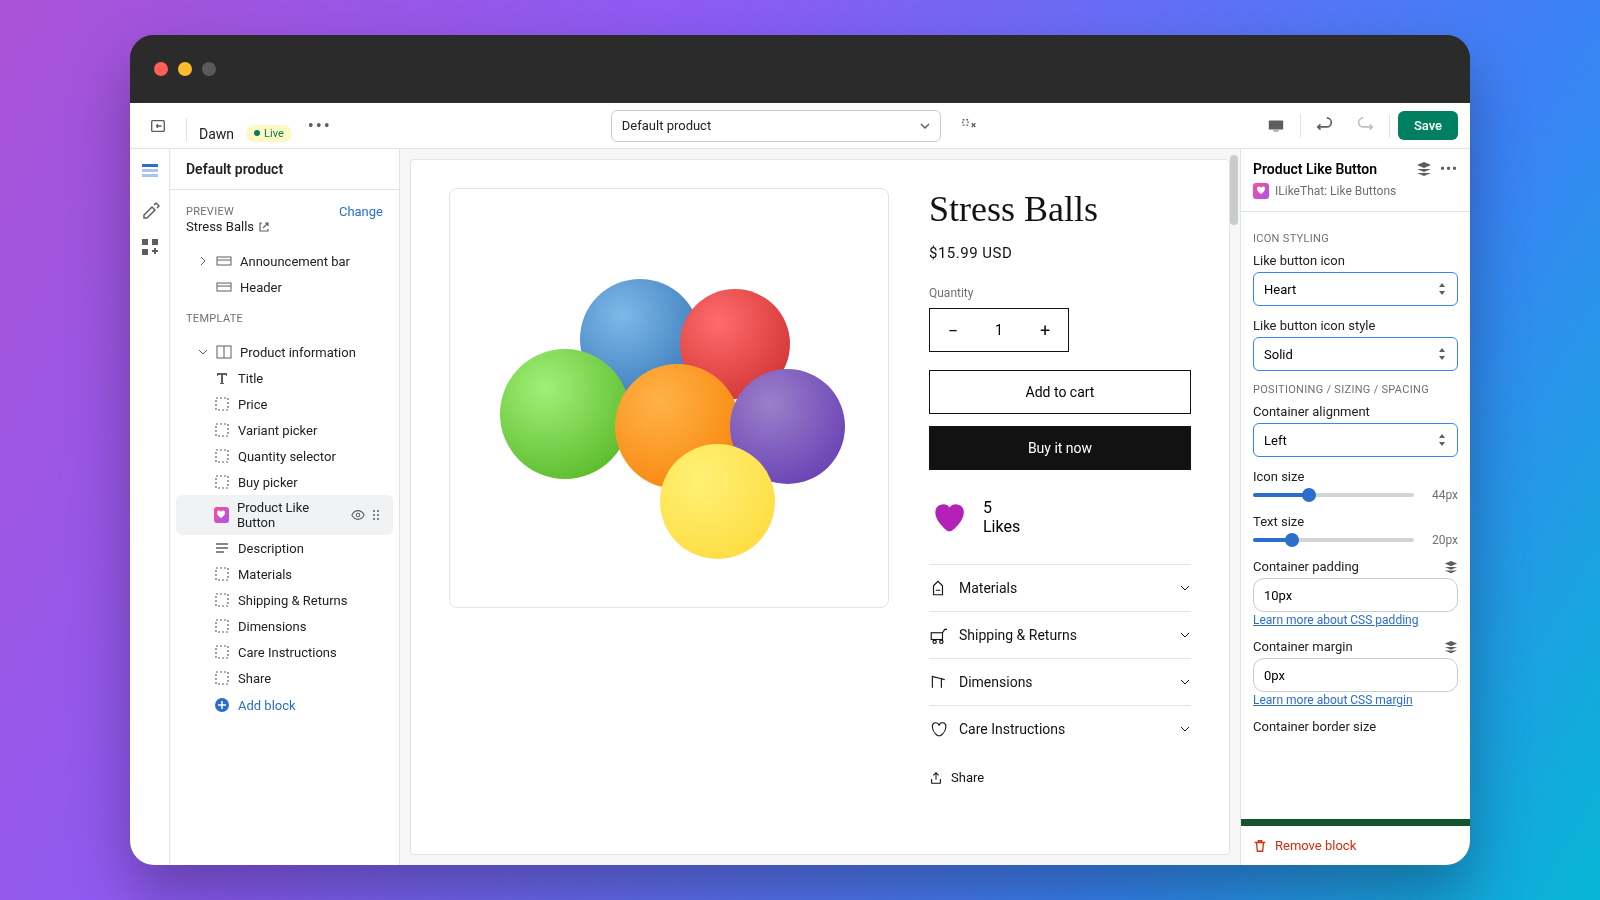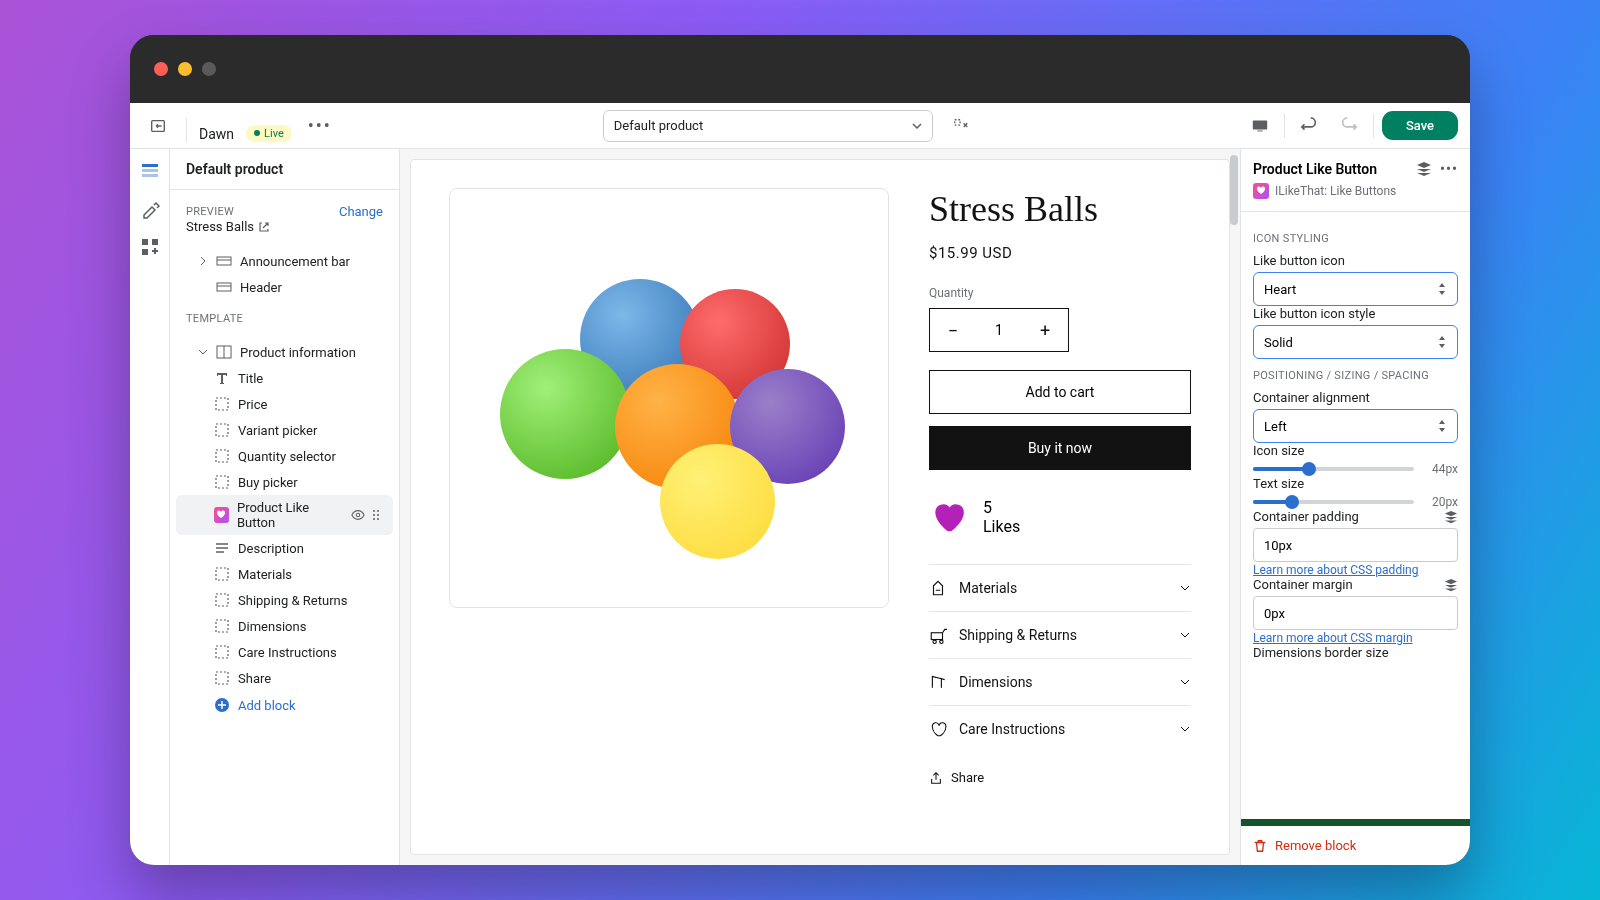--- a/index.html
+++ b/index.html
@@ -14,21 +14,21 @@
 .exit-icon{width:18px;height:18px;color:#5c5f62}
 .theme-name{font-size:14px;color:#202223}
 .live-badge{background:#fef9c3;color:#007f5f;font-size:11px;padding:2px 8px;border-radius:10px;display:flex;align-items:center;gap:4px}
 .live-badge::before{content:"";width:6px;height:6px;background:#007f5f;border-radius:50%}
 .dots-icon{color:#5c5f62;font-size:18px;letter-spacing:2px}
 .tb-center{flex:1;display:flex;justify-content:center}
 .template-select{width:330px;height:32px;border:1px solid #c9cccf;border-radius:6px;display:flex;align-items:center;padding:0 10px;justify-content:space-between;font-size:13px;color:#202223}
 .tb-right{display:flex;align-items:center;gap:8px}
 .icon-btn{width:32px;height:32px;display:flex;align-items:center;justify-content:center;color:#5c5f62;border-radius:4px}
 .divider{width:1px;height:24px;background:#e1e3e5}
-.save-btn{background:#008060;color:#fff;border:none;padding:7px 24px;border-radius:11px;font-size:13px;font-weight:500}
+.save-btn{background:#008060;color:#fff;border:none;padding:7px 16px;border-radius:6px;font-size:13px;font-weight:500}
 .body{flex:1;display:flex;overflow:hidden}
 .rail{width:40px;border-right:1px solid #e1e3e5;display:flex;flex-direction:column;align-items:center;padding-top:12px;gap:18px}
 .rail-icon{width:20px;height:20px;color:#5c5f62}
 .rail-icon.active{color:#2c6ecb}
 .sidebar{width:230px;border-right:1px solid #e1e3e5;overflow-y:auto;font-size:13px}
 .sb-header{padding:12px 16px;font-weight:600;color:#202223;font-size:14px}
 .sb-section{padding:8px 16px;border-top:1px solid #e1e3e5}
 .sb-label{font-size:11px;color:#6d7175;text-transform:uppercase;letter-spacing:0.3px}
 .sb-row{display:flex;justify-content:space-between;align-items:center;margin-top:6px}
 .sb-preview-name{font-size:13px;color:#202223;display:flex;align-items:center;gap:4px}
@@ -61,24 +61,24 @@
 .acc-item{border-top:1px solid #e5e5e5;padding:14px 0;display:flex;align-items:center;gap:12px;font-size:14px;color:#121212;justify-content:space-between}
 .acc-left{display:flex;align-items:center;gap:12px}
 .share-row{display:flex;align-items:center;gap:8px;font-size:13px;margin-top:18px;color:#121212}
 .inspector{width:230px;border-left:1px solid #e1e3e5;display:flex;flex-direction:column;font-size:13px}
 .insp-header{padding:12px;border-bottom:1px solid #e1e3e5}
 .insp-title{font-weight:600;font-size:14px;display:flex;justify-content:space-between;align-items:center}
 .insp-sub{display:flex;align-items:center;gap:6px;margin-top:6px;font-size:12px;color:#6d7175}
 .app-badge{width:16px;height:16px;background:linear-gradient(135deg,#ff4d8d,#a855f7);border-radius:3px;display:flex;align-items:center;justify-content:center}
 .insp-body{flex:1;overflow-y:auto;padding:10px 12px}
 .insp-section-label{font-size:11px;color:#6d7175;text-transform:uppercase;margin:10px 0 8px;letter-spacing:0.3px}
-.field{margin-bottom:0}
+.field{margin-bottom:12px}
 .field-label{font-size:13px;color:#202223;margin-bottom:4px;display:flex;justify-content:space-between;align-items:center}
 .select{width:100%;height:34px;border:1px solid #3b82f6;border-radius:6px;padding:0 10px;display:flex;align-items:center;justify-content:space-between;font-size:13px;background:#fff}
-.input{width:100%;height:34px;border:1px solid #c9cccf;border-radius:4px;padding:0 10px;font-size:13px}
+.input{width:100%;height:34px;border:1px solid #c9cccf;border-radius:11px;padding:0 10px;font-size:13px}
 .slider-row{display:flex;align-items:center;gap:8px}
 .slider{flex:1;height:4px;background:#d2d5d8;border-radius:2px;position:relative}
 .slider-fill{height:100%;background:#2c6ecb;border-radius:2px}
 .slider-thumb{width:14px;height:14px;background:#2c6ecb;border-radius:50%;position:absolute;top:-5px;transform:translateX(-50%)}
 .slider-val{font-size:12px;color:#6d7175;width:36px;text-align:right}
 .link{color:#2c6ecb;font-size:12px;text-decoration:underline}
 .insp-footer{border-top:7px solid #14532d;padding:12px;display:flex;align-items:center;gap:8px;color:#d72c0d;font-size:13px}
 .scroll-track{position:absolute;right:2px;top:6px;bottom:6px;width:8px}
 .scroll-thumb{position:absolute;right:0;width:8px;background:#c9cccf;border-radius:4px}
 svg{display:block}
@@ -491,21 +491,21 @@
             <div class="field-label">
               <span>Container margin</span>
               <svg width="14" height="14" viewBox="0 0 16 16" fill="#5c5f62">
                   <path d="M8 1l7 3-7 3-7-3zM1 8l7 3 7-3M1 12l7 3 7-3"></path>
                 </svg>
             </div>
             <input class="input" value="0px" style="">
             <a class="link">Learn more about CSS margin</a>
           </div>
           <div class="field">
-            <div class="field-label">Dimensions border size</div>
+            <div class="field-label">Container border size</div>
           </div>
         </div>
         <div class="insp-footer">
           <svg width="14" height="14" viewBox="0 0 16 16" fill="none" stroke="currentColor" stroke-width="1.5">
               <path d="M2 4h12M6 4V2h4v2M4 4l1 10h6l1-10"></path>
             </svg>
           <span>Remove block</span>
         </div>
       </div>
     </div>

